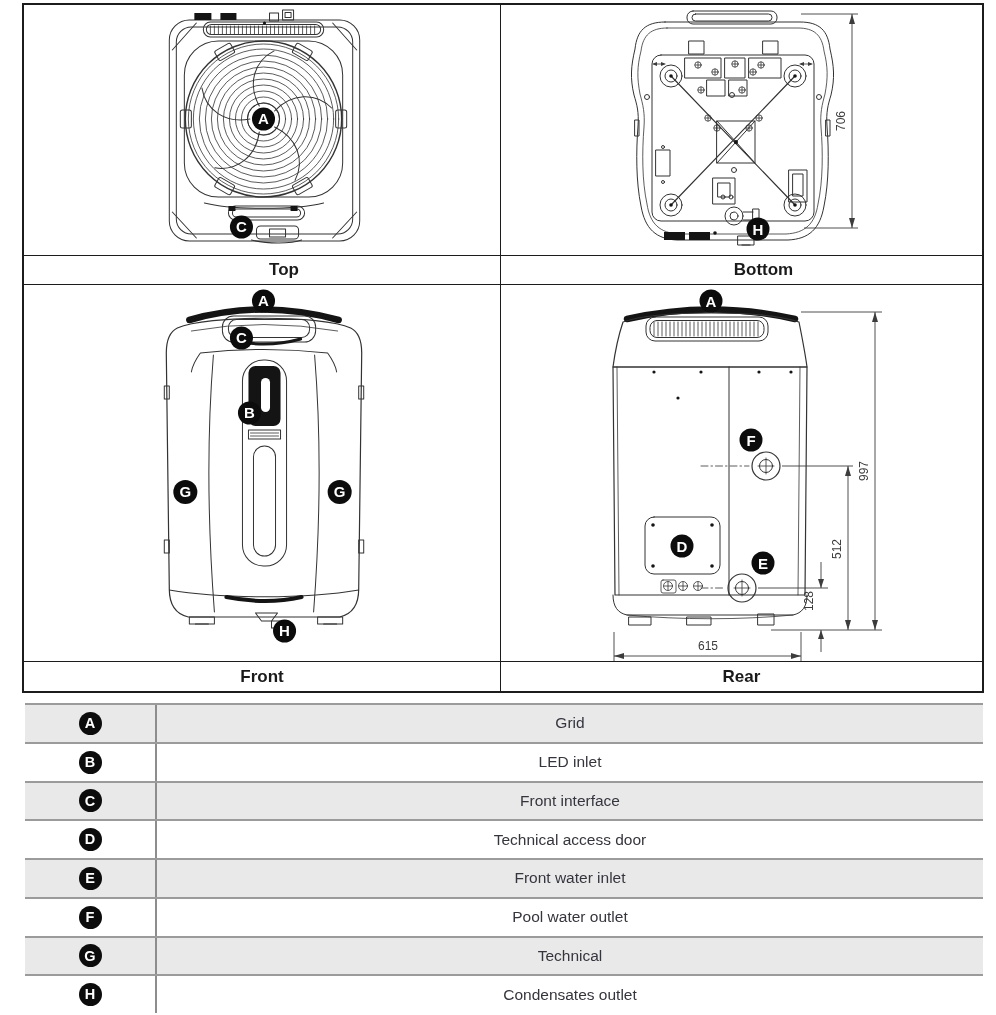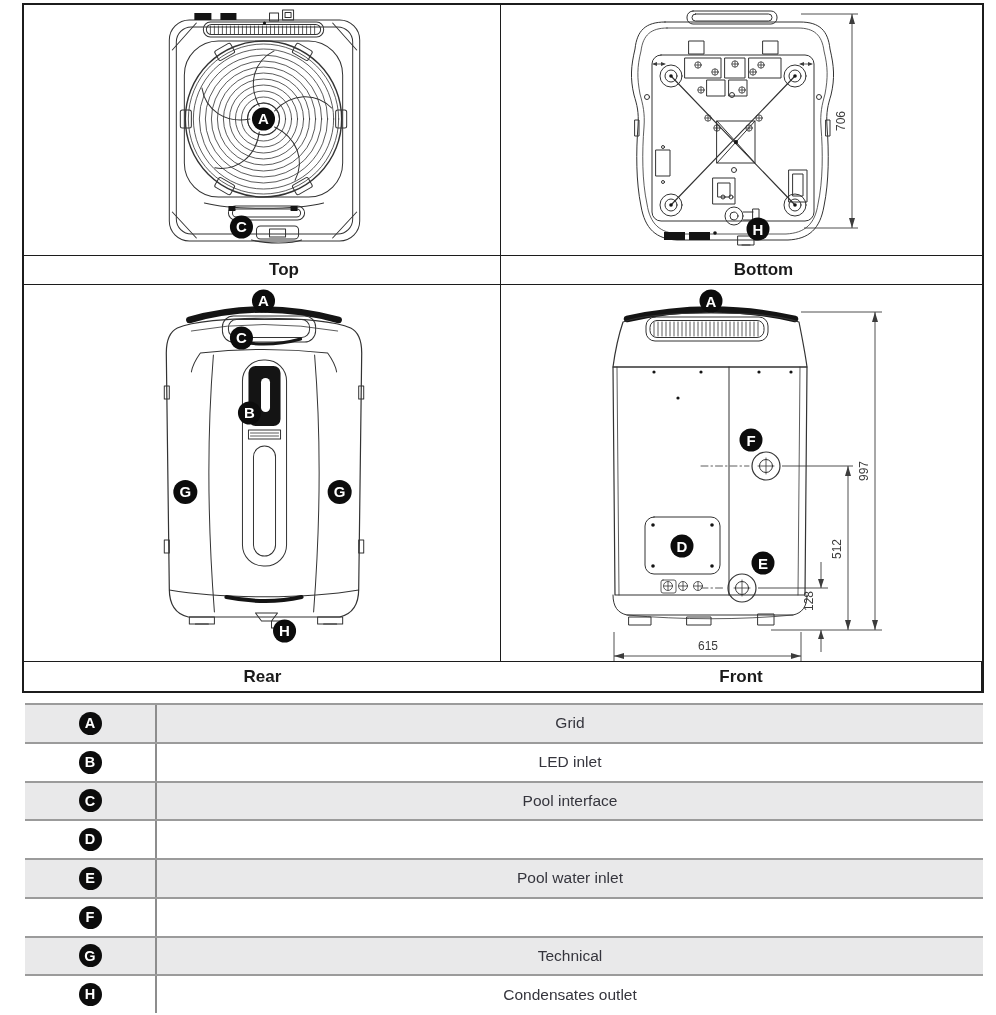--- a/index.html
+++ b/index.html
@@ -422,58 +422,60 @@
         <circle class="badge-c" cx="750" cy="440" r="11.5"></circle>
         <text class="badge-t" x="750" y="445.5">F</text>
       </g>
       <g>
         <circle class="badge-c" cx="762" cy="563" r="11.5"></circle>
         <text class="badge-t" x="762" y="568.5">E</text>
       </g>
     </svg>
   </div>
 
+  <div class="cap capleft">Front</div>
   <div class="cap">Rear</div>
-  <div class="cap capleft">Front</div>
 </div>
 
 <div class="legend">
   <div class="lrow alt">
     <div class="lcol-letter">
         <span class="hbadge">A</span>
       </div>
     <div class="lcol-desc">Grid</div>
   </div>
   <div class="lrow">
     <div class="lcol-letter">
         <span class="hbadge">B</span>
       </div>
     <div class="lcol-desc">LED inlet</div>
   </div>
   <div class="lrow alt">
     <div class="lcol-letter">
         <span class="hbadge">C</span>
       </div>
-    <div class="lcol-desc">Pool interface</div>
+    <div class="lcol-desc">Front interface</div>
   </div>
   <div class="lrow">
     <div class="lcol-letter">
         <span class="hbadge">D</span>
       </div>
+    <div class="lcol-desc">Technical access door</div>
   </div>
   <div class="lrow alt">
     <div class="lcol-letter">
         <span class="hbadge">E</span>
       </div>
-    <div class="lcol-desc">Pool water inlet</div>
+    <div class="lcol-desc">Front water inlet</div>
   </div>
   <div class="lrow">
     <div class="lcol-letter">
         <span class="hbadge">F</span>
       </div>
+    <div class="lcol-desc">Pool water outlet</div>
   </div>
   <div class="lrow alt">
     <div class="lcol-letter">
         <span class="hbadge">G</span>
       </div>
     <div class="lcol-desc">Technical</div>
   </div>
   <div class="lrow">
     <div class="lcol-letter">
         <span class="hbadge">H</span>

